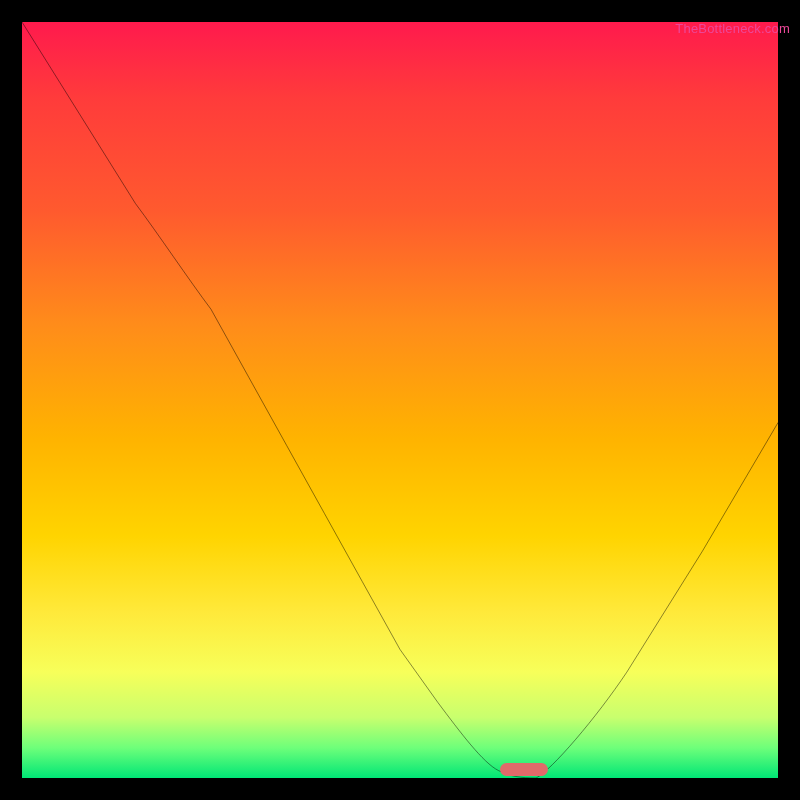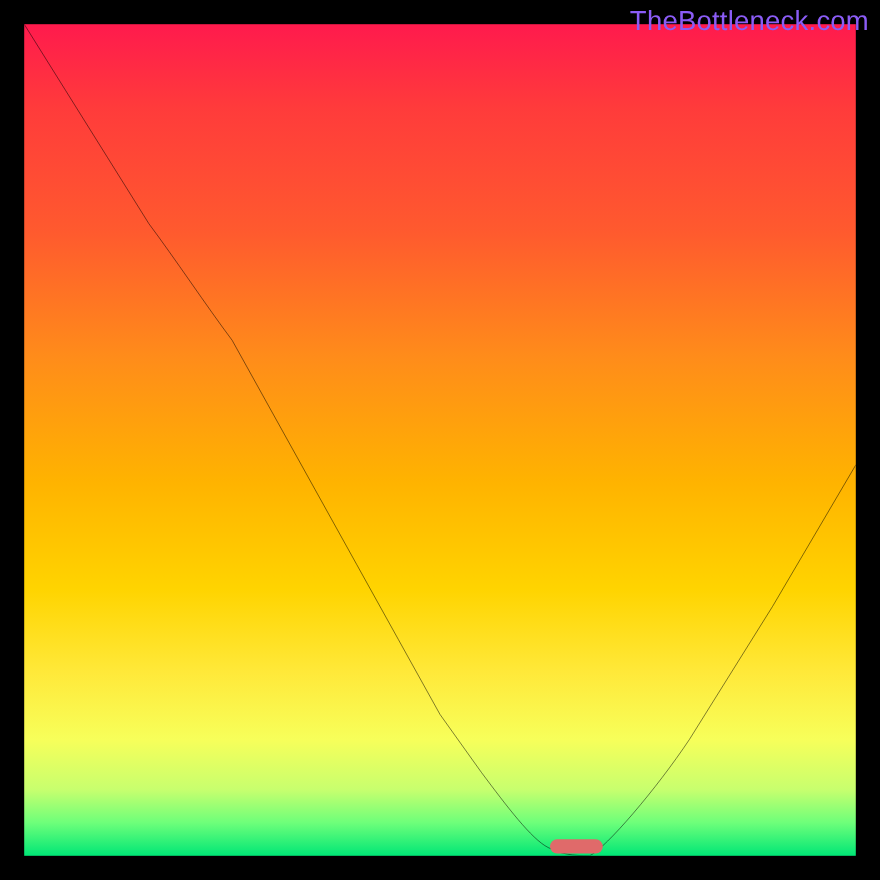--- a/index.html
+++ b/index.html
@@ -47,24 +47,24 @@
     height: 756px;
     display: block;
   }
   .marker {
     position: absolute;
     border-radius: 8px;
     background: #e06a6a;
   }
   .watermark {
     position: absolute;
-    top: 5px;
+    top: 21px;
     right: 10px;
-    color: #8b5cf6;
-    font-size: 25px;
+    color: #ec4899;
+    font-size: 13px;
     letter-spacing: 0.2px;
   }
 </style>
 </head>
 <body>
 
 <div class="frame">
 
   <div class="plot-area">
 

